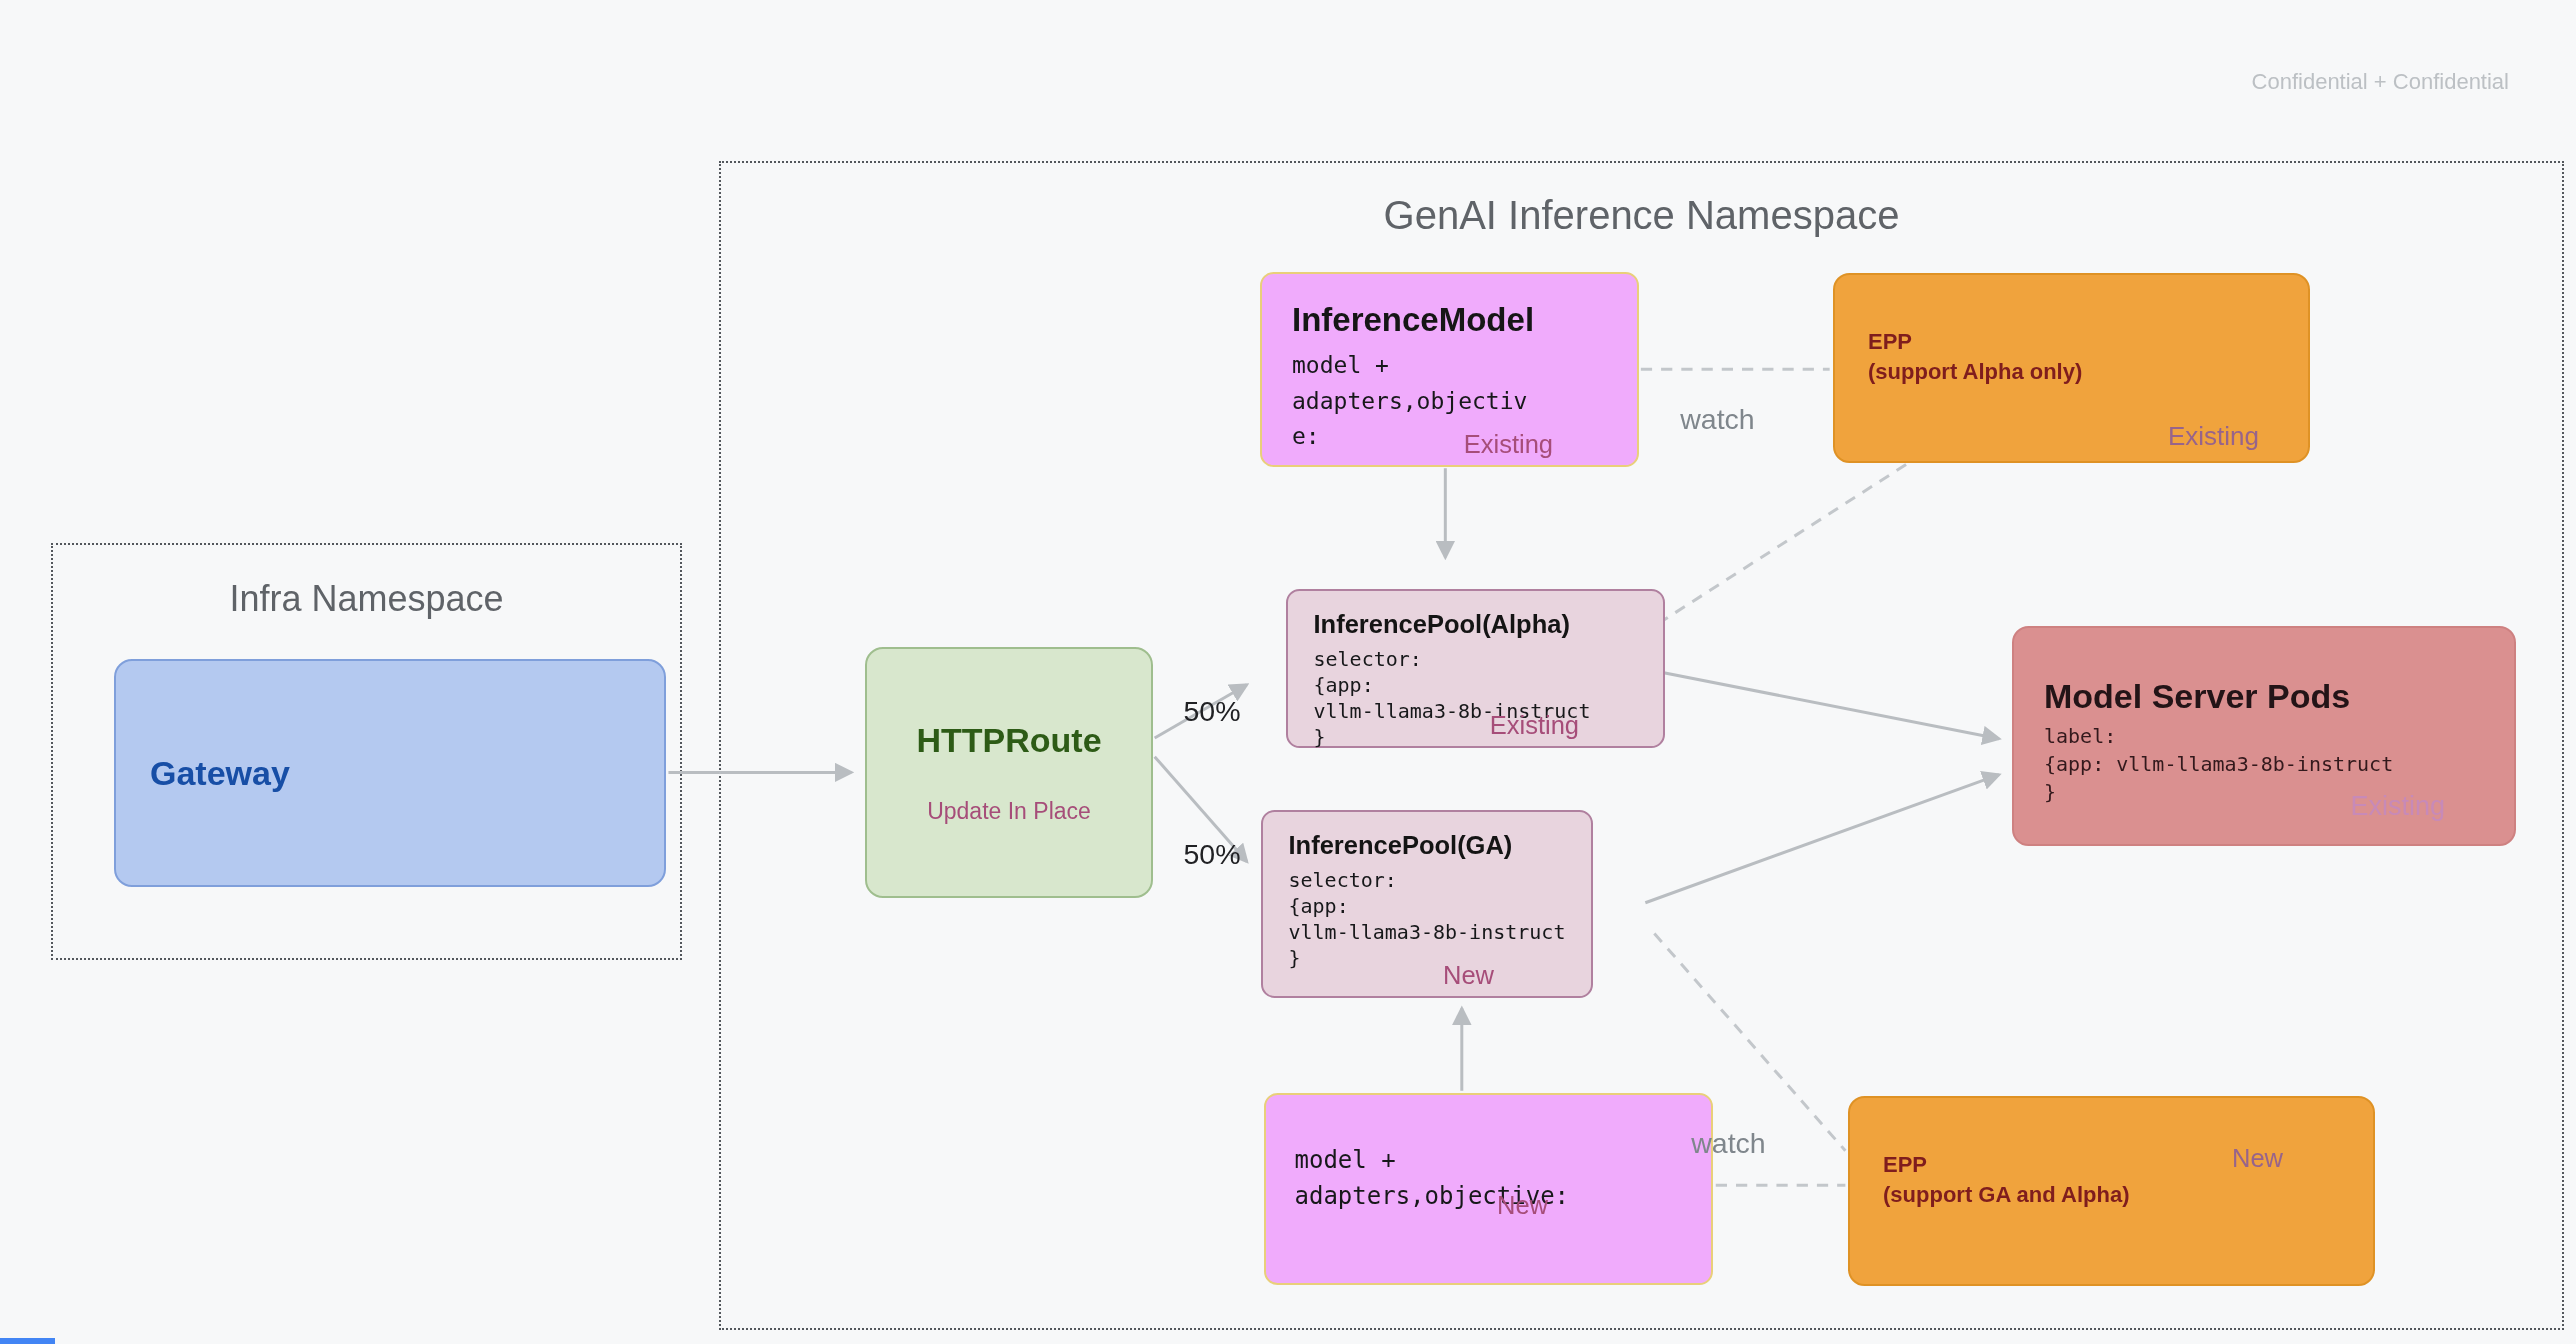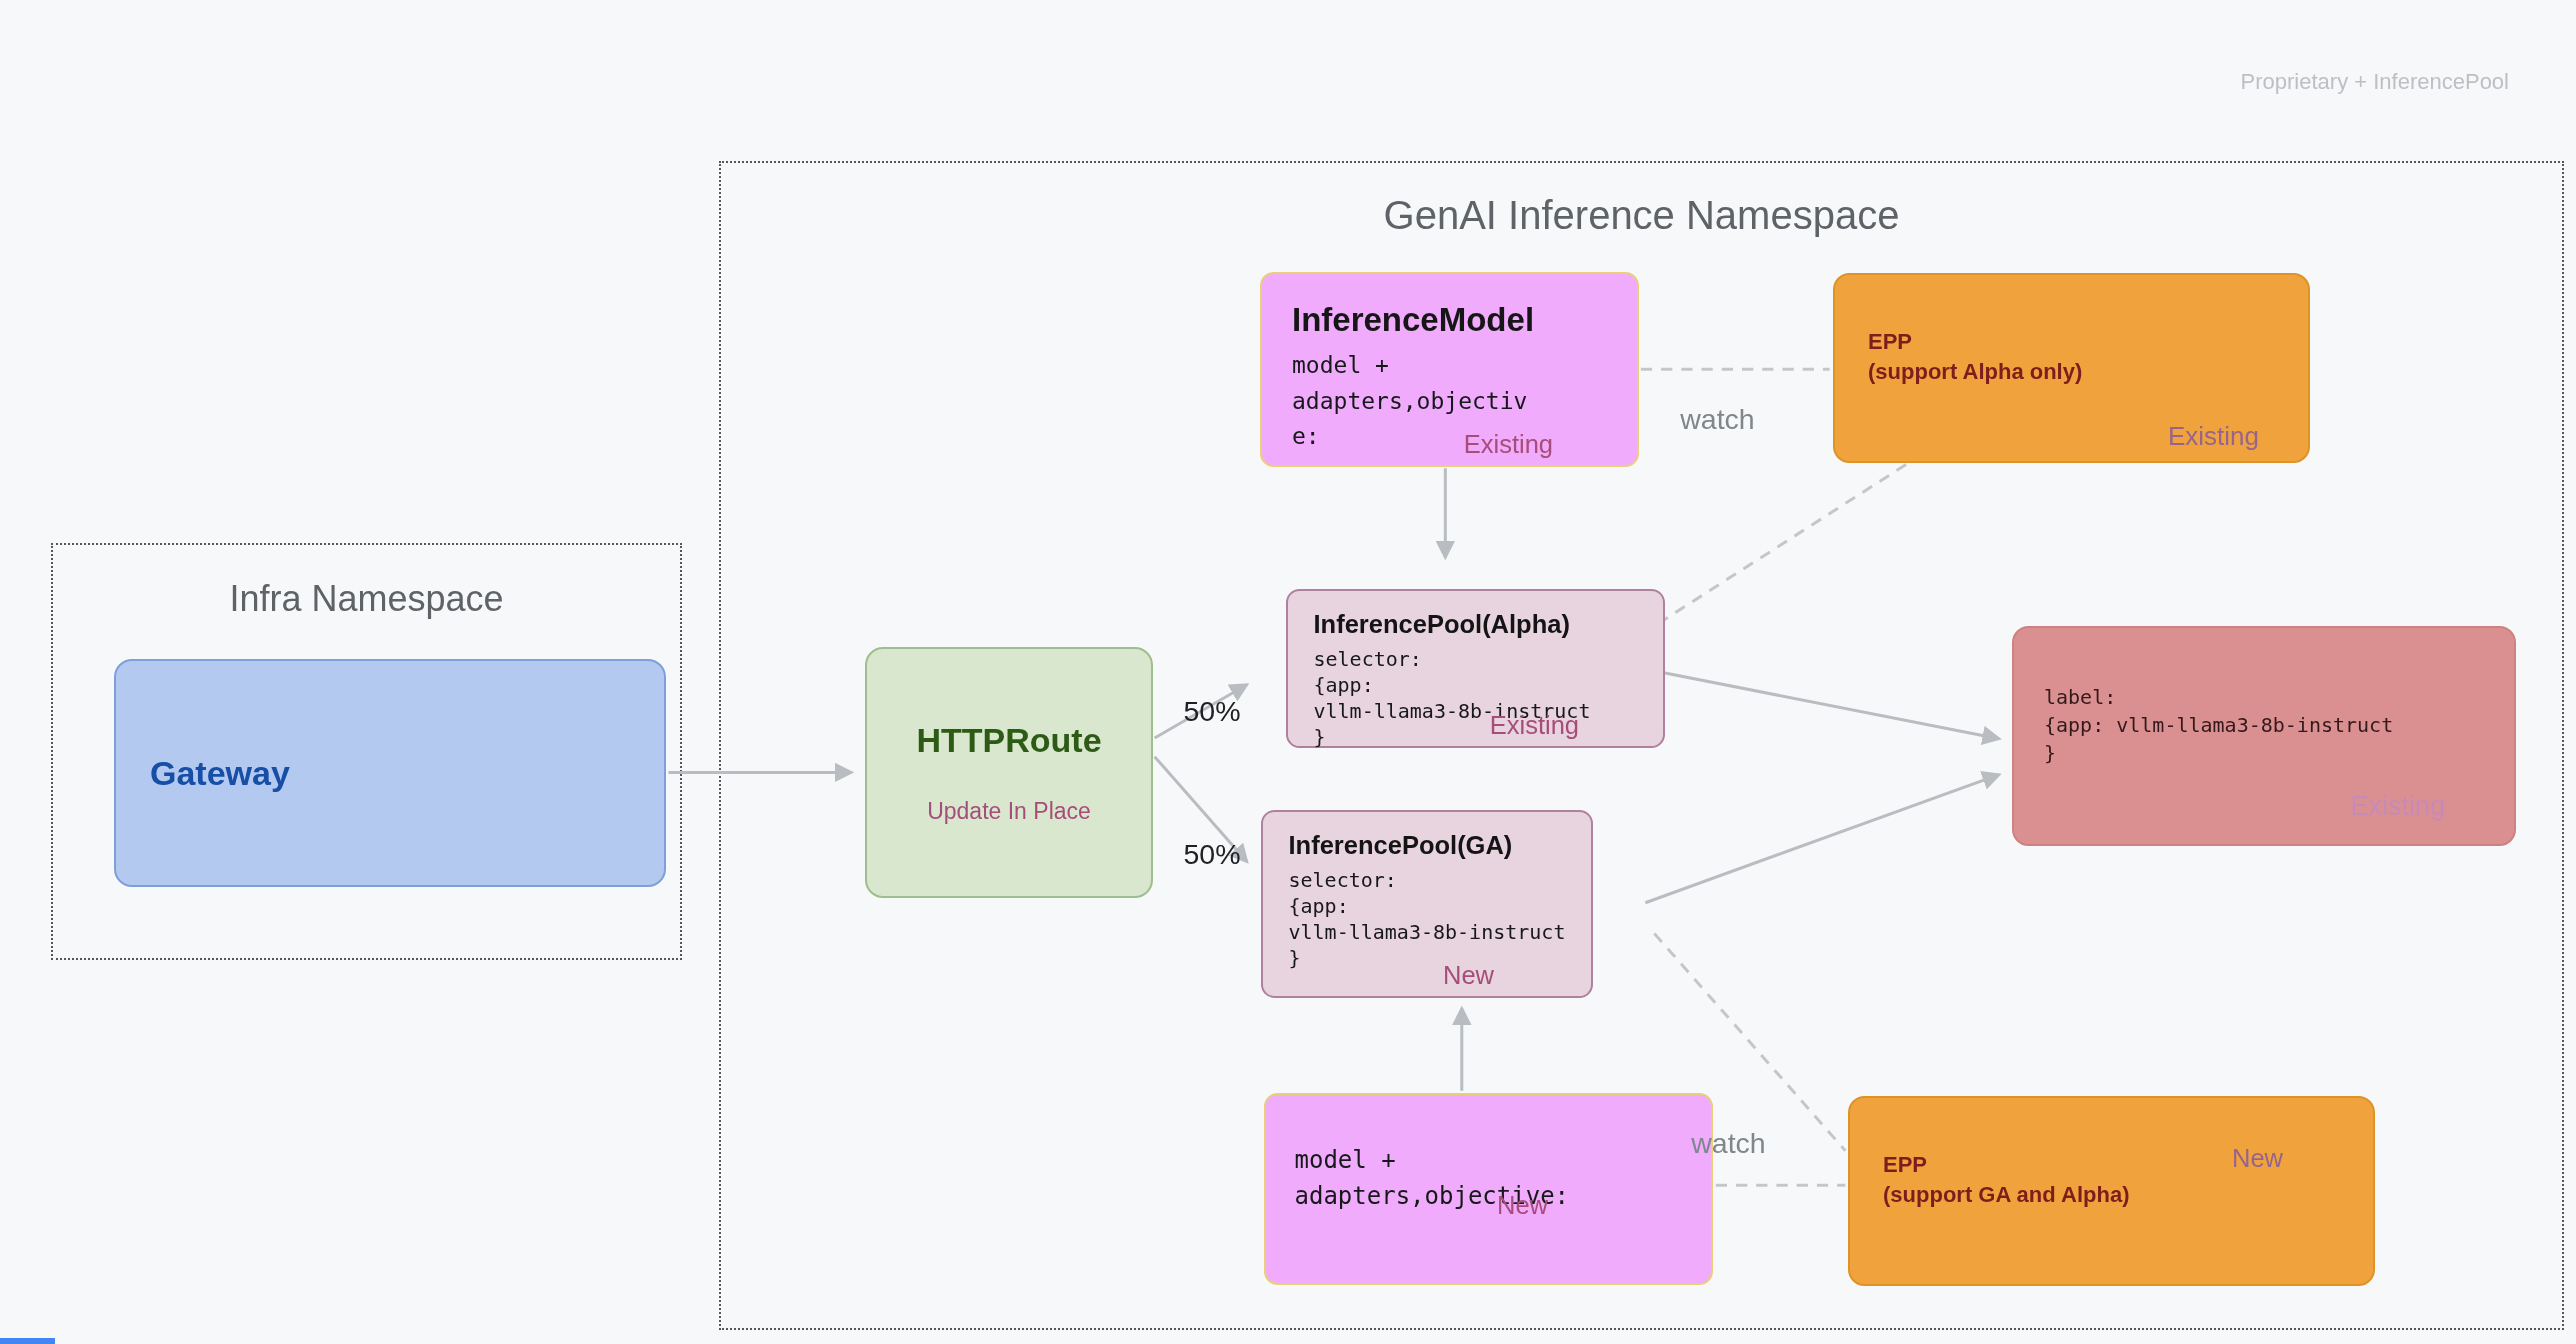--- a/index.html
+++ b/index.html
@@ -62,21 +62,21 @@
 
   .edge-label { position:absolute; z-index:3; text-align:center; }
   .pct { font-size:28.5px; color:#202124; }
   .watch { font-size:28.5px; color:#7f868c; }
 
   .bottom-strip { position:absolute; left:0; bottom:0; width:55px; height:6px; background:#4285f4; z-index:4; }
 </style>
 </head>
 <body>
 
-<div class="confidential">Proprietary + InferencePool</div>
+<div class="confidential">Confidential + Confidential</div>
 
 <svg class="edges" viewBox="0 0 3438 1794" width="2576" height="1344">
   <defs>
     <marker id="arrow" viewBox="0 0 10 10" refX="8.5" refY="5" markerWidth="6.5" markerHeight="6.5" orient="auto-start-reverse">
       <path d="M0,0 L10,5 L0,10 z" fill="#b9bdc1"></path>
     </marker>
   </defs>
   <g stroke="#b9bdc1" stroke-width="4" fill="none">
     <line x1="892" y1="1031" x2="1136" y2="1031" marker-end="url(#arrow)"></line>
     <line x1="1541" y1="985" x2="1664" y2="914" marker-end="url(#arrow)"></line>
@@ -137,20 +137,21 @@
 <div class="node node-pool" style="left:1261px; top:810px; width:332px; height:188px;">
   <div class="node-title">InferencePool(GA)</div>
   <div class="mono">selector:
 {app:
 vllm-llama3-8b-instruct
 }</div>
   <div class="status" style="right:97px; bottom:6px; font-size:25.5px;">New</div>
 </div>
 
 <div class="node node-pods" style="left:2012px; top:626px; width:504px; height:220px;">
+  <div class="node-title">Model Server Pods</div>
   <div class="mono">label:
 {app: vllm-llama3-8b-instruct
 }</div>
   <div class="status" style="right:69px; bottom:22.5px; font-size:27px;">Existing</div>
 </div>
 
 <div class="node node-yellow node-objective" style="left:1264px; top:1093px; width:449px; height:192px;">
   <div class="mono">model +
 adapters,objective:</div>
   <div class="status" style="right:163px; top:96px; font-size:25.5px;">New</div>

